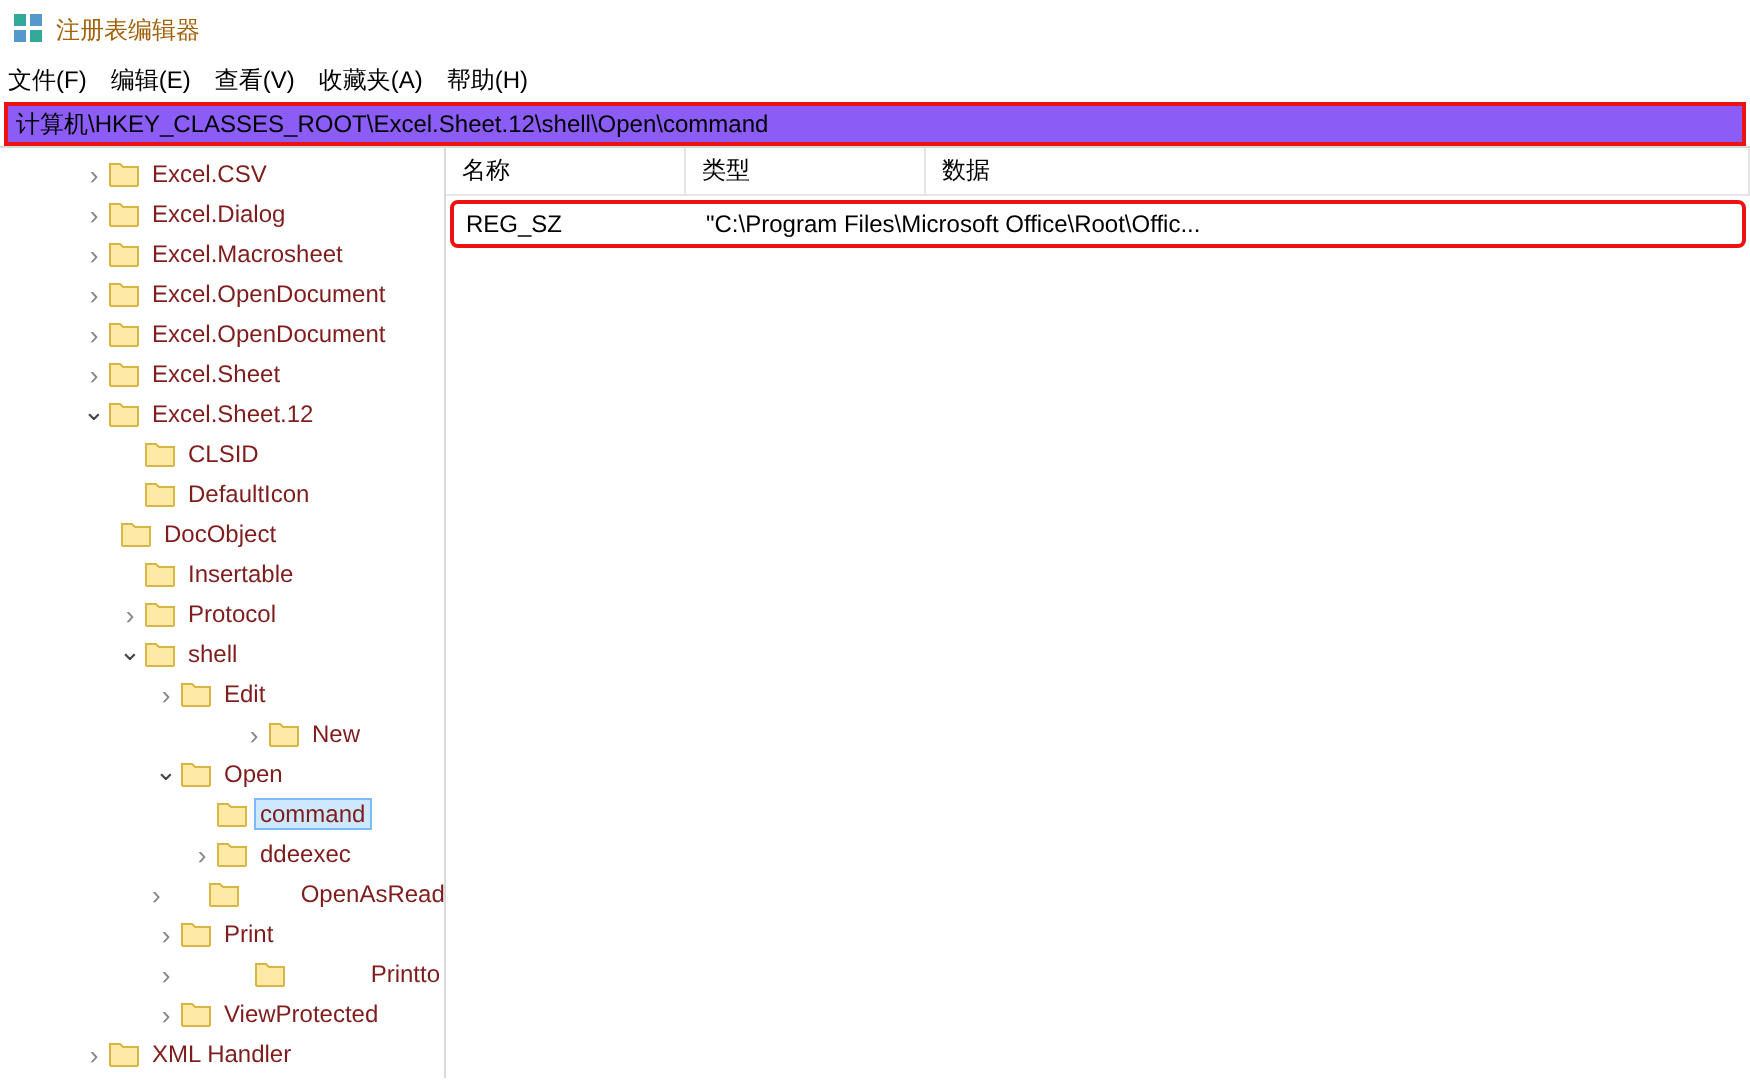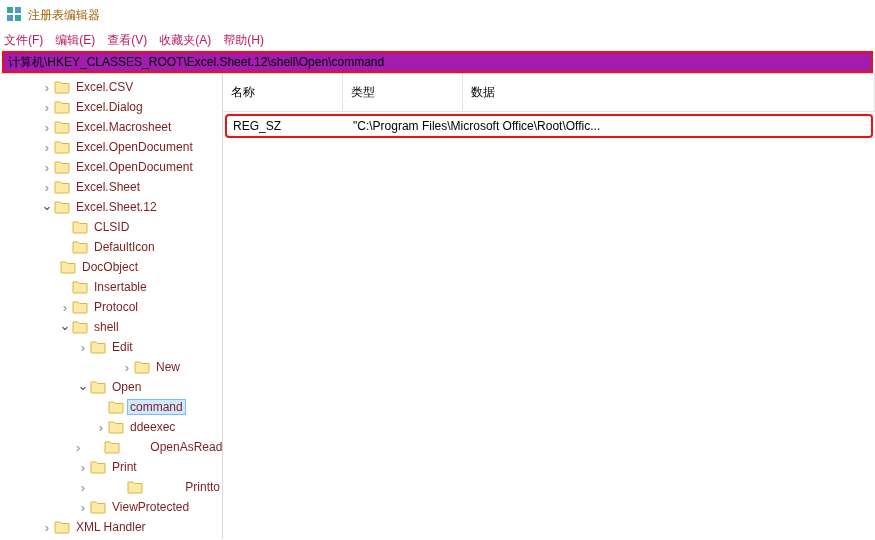--- a/index.html
+++ b/index.html
@@ -3,39 +3,39 @@
 <meta charset="utf-8">
 <style>
 * { box-sizing: border-box; margin: 0; padding: 0; font-family: "Microsoft YaHei", "Segoe UI", Tahoma, sans-serif; font-size: 12px; }
 body { background: #fff; width: 875px; height: 540px; overflow: hidden; position: relative; }
 
 .titlebar { height: 30px; display: flex; align-items: center; padding: 0 6px; background: #fff; }
 .titlebar svg { width: 16px; height: 16px; margin-right: 6px; }
 .titlebar .title { font-size: 12px; color: #a16207; }
 
 .menubar { height: 20px; display: flex; align-items: center; padding: 0 4px; gap: 12px; background: #fff; }
-.menubar span { cursor: default; color: #be185d; }
-
-.addressbar { height: 22px; border: 2px solid #e11; margin: 1px 2px 0 2px; display: flex; align-items: center; padding: 0 4px; background: #a21caf; }
+.menubar span { cursor: default; color: #000000; }
+
+.addressbar { height: 22px; border: 2px solid #e11; margin: 1px 2px 0 2px; display: flex; align-items: center; padding: 0 4px; background: #8b5cf6; }
 .addressbar .path { font-size: 12px; color: #000; overflow: hidden; white-space: nowrap; text-overflow: ellipsis; }
 
 .content { display: flex; height: calc(540px - 30px - 20px - 24px); border-top: 1px solid #d9d9d9; }
 .tree { width: 223px; min-width: 223px; overflow: hidden; border-right: 1px solid #d9d9d9; padding-top: 3px; }
 .tree ul { list-style: none; }
 .tree li { white-space: nowrap; }
 .row { display: flex; align-items: center; height: 20px; cursor: default; }
 .expander { width: 14px; height: 14px; display: inline-flex; align-items: center; justify-content: center; color: #777; font-size: 10px; }
 .expander.empty { visibility: hidden; }
 .folder-icon { width: 16px; height: 16px; margin-right: 4px; display: inline-flex; align-items: center; justify-content: center; }
 .folder-icon svg { width: 16px; height: 14px; }
 .label { font-size: 12px; color: #7f1d1d; padding: 0 2px; }
 .selected { background: #cde8ff; outline: 1px solid #7abaff; }
 
 .details { flex: 1; position: relative; background: #fff; }
-.columns { display: flex; height: 38px; border-bottom: 1px solid #e5e5e5; }
+.columns { display: flex; height: 24px; border-bottom: 1px solid #e5e5e5; }
 .col { padding: 4px 8px; border-right: 1px solid #e5e5e5; font-size: 12px; color: #000; cursor: default; display: flex; align-items: center; }
 .col.name { width: 120px; }
 .col.type { width: 120px; }
 .col.data { flex: 1; }
 
 .value-row-wrapper { border: 2px solid #e11; border-radius: 4px; margin: 2px 2px 0 2px; }
 .value-row { display: flex; height: 20px; align-items: center; }
 .value-row .vname { width: 120px; padding-left: 4px; display: flex; align-items: center; gap: 3px; }
 .value-row .vtype { width: 120px; padding-left: 6px; }
 .value-row .vdata { flex: 1; padding-left: 6px; overflow: hidden; white-space: nowrap; text-overflow: ellipsis; }

